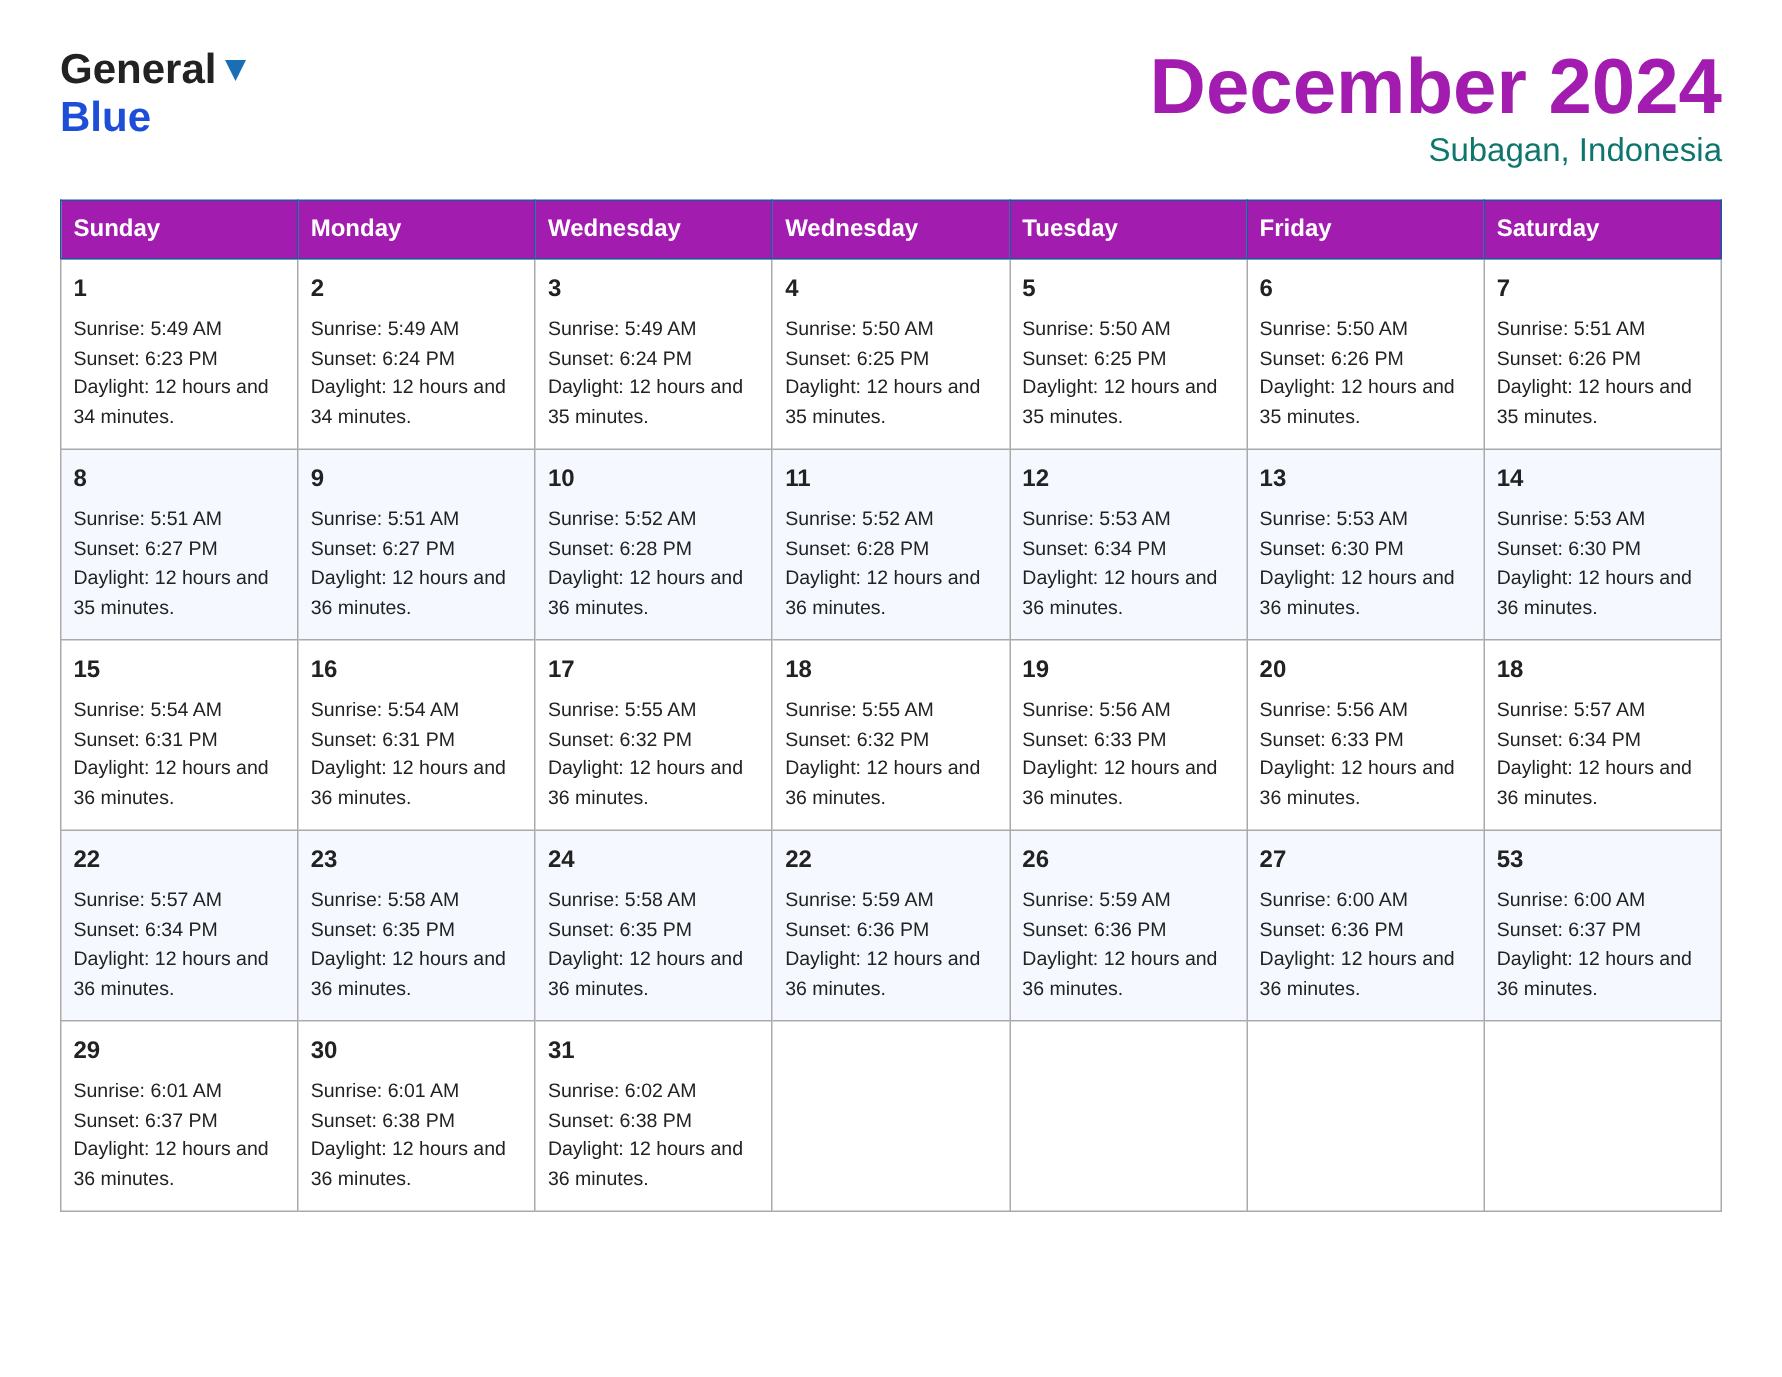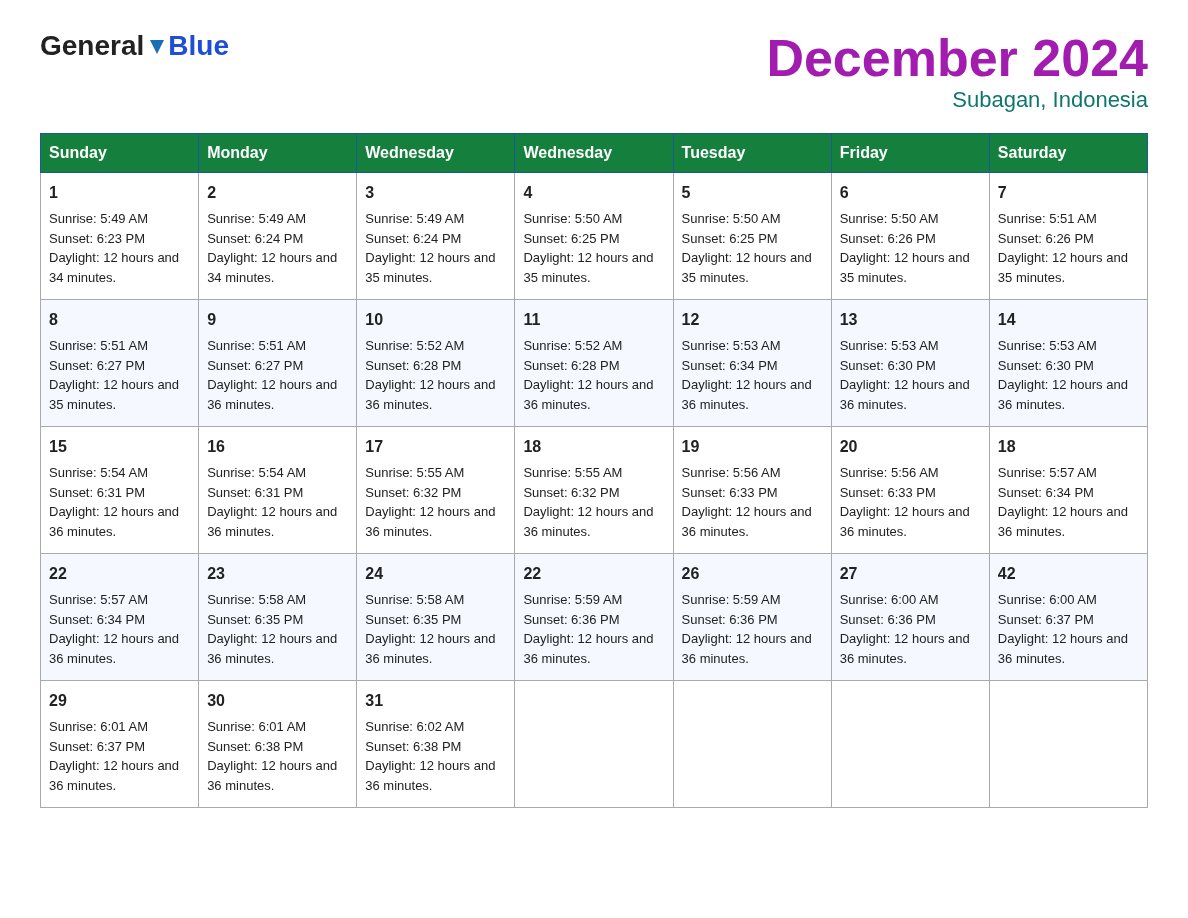--- a/index.html
+++ b/index.html
@@ -30,21 +30,21 @@
       font-size: 22px;
       font-weight: normal;
       color: #0f766e;
     }
     .calendar {
       width: 100%;
       border-collapse: collapse;
       table-layout: fixed;
     }
     .calendar th {
-      background-color: #15803d;
+      background-color: #a21caf;
       color: #ffffff;
       padding: 10px 8px;
       text-align: left;
       font-size: 16px;
       font-weight: bold;
       border: 1px solid #1a5a9a;
     }
     .calendar td {
       vertical-align: top;
       padding: 8px 8px 12px 8px;
@@ -67,20 +67,21 @@
     }
     .empty-cell {
       background-color: #ffffff !important;
     }
     .logo-wrapper {
       display: flex;
       align-items: flex-start;
     }
     .logo-lines {
       display: flex;
+      flex-direction: column;
       justify-content: center;
     }
     .logo-line1 {
       display: flex;
       align-items: center;
     }
   </style>
 </head>
 <body>
 
@@ -280,21 +281,21 @@
           <div>Sunset: 6:36 PM</div>
           <div>Daylight: 12 hours and 36 minutes.</div>
         </td>
         <td>
           <span class="day-number">27</span>
           <div>Sunrise: 6:00 AM</div>
           <div>Sunset: 6:36 PM</div>
           <div>Daylight: 12 hours and 36 minutes.</div>
         </td>
         <td>
-          <span class="day-number">42</span>
+          <span class="day-number">53</span>
           <div>Sunrise: 6:00 AM</div>
           <div>Sunset: 6:37 PM</div>
           <div>Daylight: 12 hours and 36 minutes.</div>
         </td>
       </tr>
       <tr>
         <td>
           <span class="day-number">29</span>
           <div>Sunrise: 6:01 AM</div>
           <div>Sunset: 6:37 PM</div>

